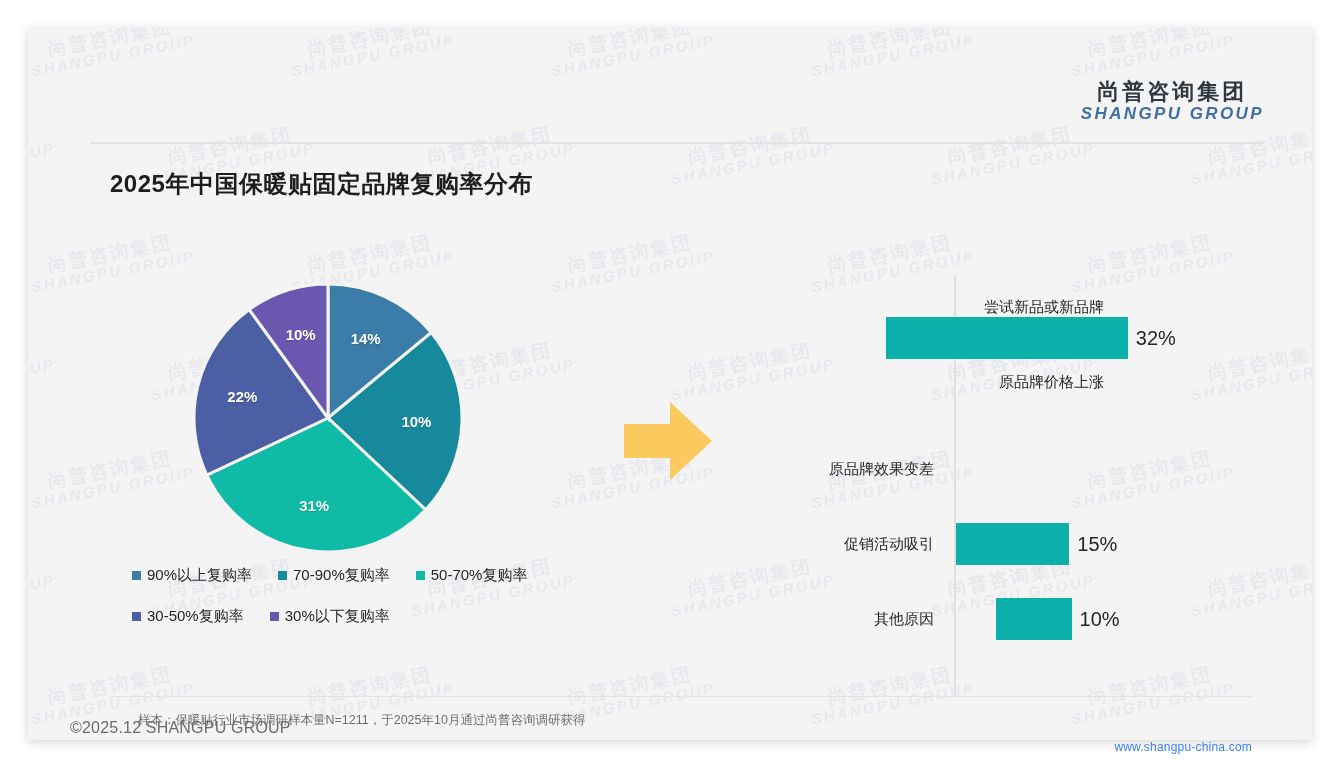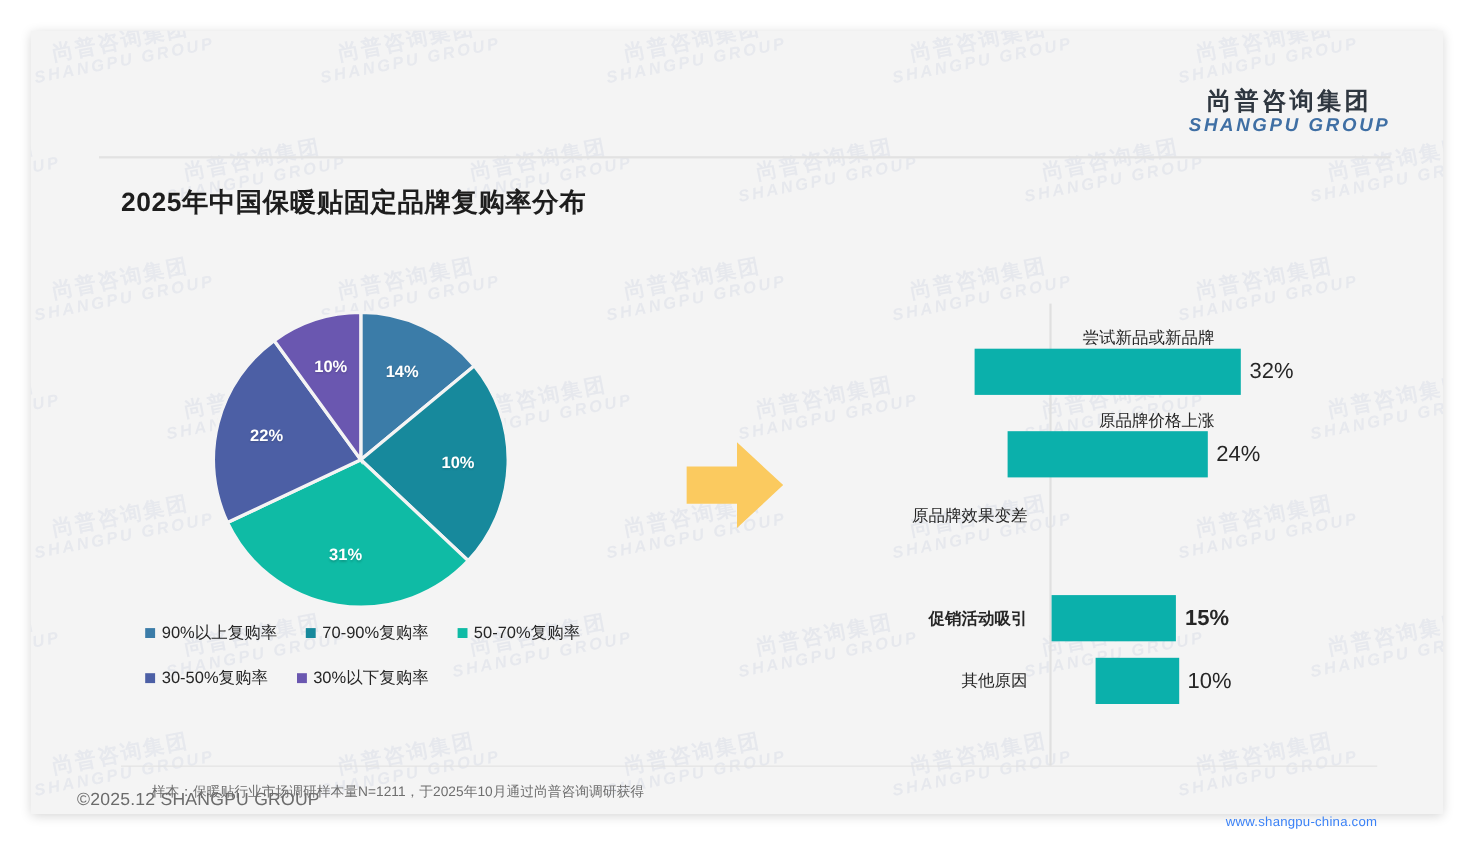--- a/index.html
+++ b/index.html
@@ -495,29 +495,25 @@
       <div id="bar-rows">
           <div class="bar-row" style="top: 22px; flex-direction: column;">
             <div class="bar-cat">尝试新品或新品牌</div>
             <div class="bar-track">
               <div class="bar-fill" style="width: 241.778px; background: rgb(11, 176, 171);"></div>
               <span class="bar-value">32%</span>
             </div>
           </div>
           <div class="bar-row" style="top: 97px; flex-direction: column;">
             <div class="bar-cat">原品牌价格上涨</div>
-            <div class="bar-track">
-              <div class="bar-fill" style="width: 181.333px; background: rgb(11, 176, 171);"></div>
-              <span class="bar-value">24%</span>
-            </div>
           </div>
           <div class="bar-row" style="top: 172px;">
             <div class="bar-cat">原品牌效果变差</div>
           </div>
-          <div class="bar-row" style="top: 265px; font-weight: bold;">
+          <div class="bar-row" style="top: 247px;">
             <div class="bar-cat">促销活动吸引</div>
             <div class="bar-track">
               <div class="bar-fill" style="width: 113.333px; background: rgb(11, 176, 171);"></div>
               <span class="bar-value">15%</span>
             </div>
           </div>
           <div class="bar-row" style="top: 322px; gap: 40px;">
             <div class="bar-cat">其他原因</div>
             <div class="bar-track">
               <div class="bar-fill" style="width: 75.5556px; background: rgb(11, 176, 171);"></div>

